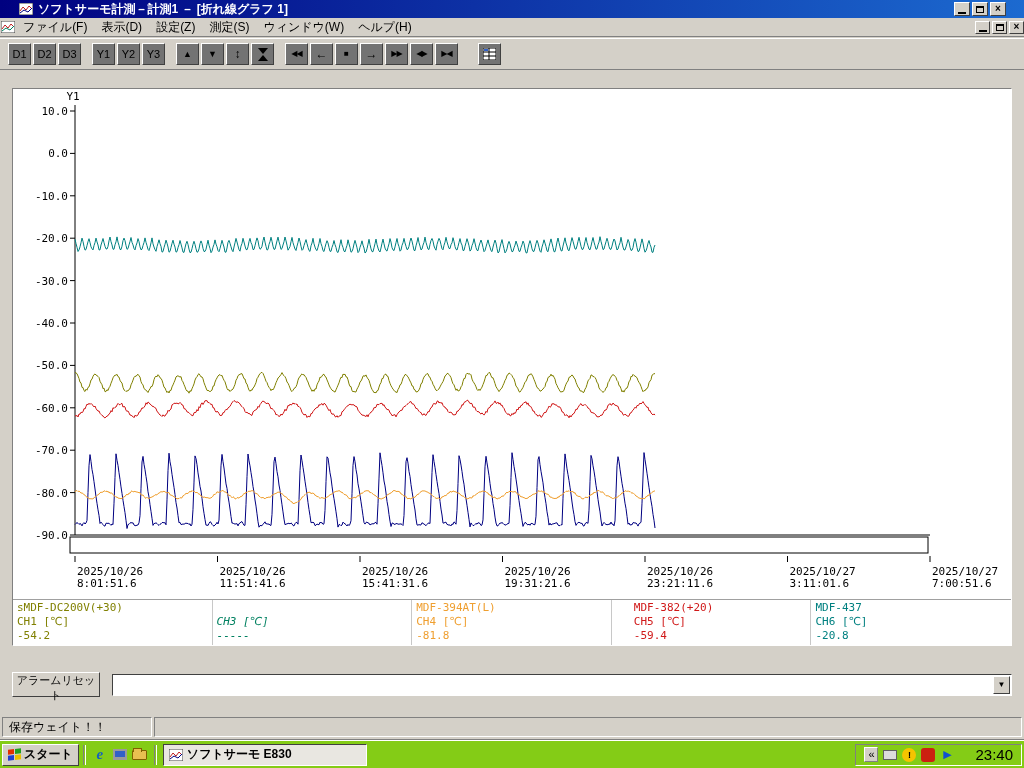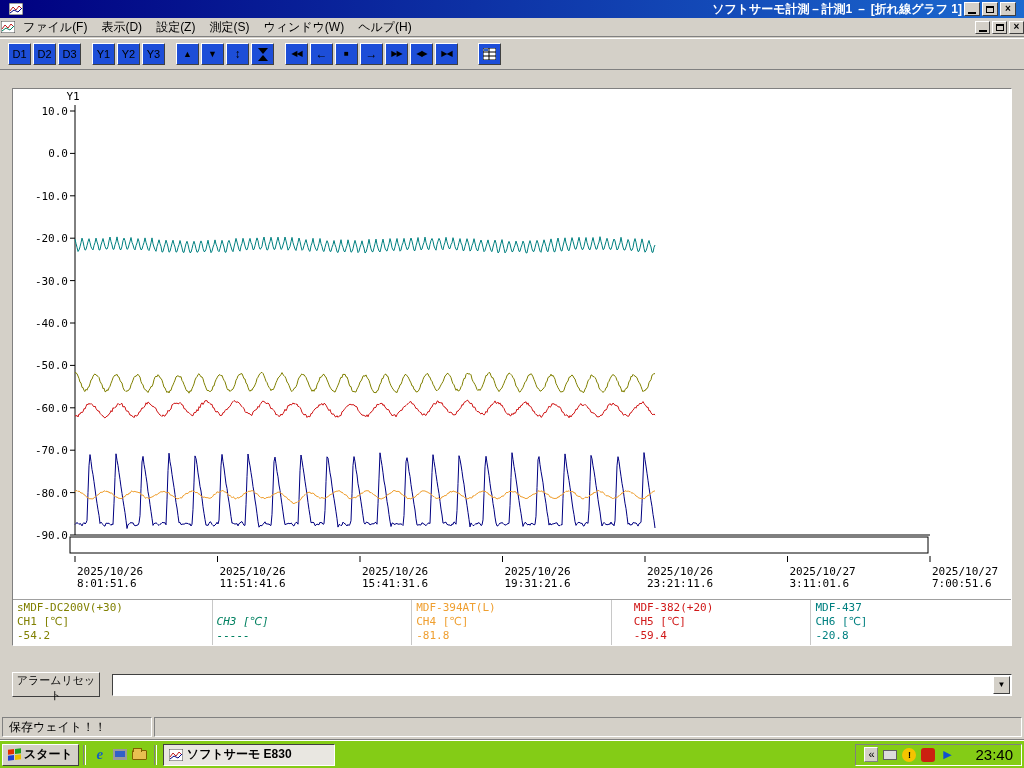--- a/index.html
+++ b/index.html
@@ -1,40 +1,40 @@
 <!DOCTYPE html>
 <html><head>
 <meta charset="utf-8">
 <style>
   *{margin:0;padding:0;box-sizing:border-box;}
   html,body{width:1024px;height:768px;overflow:hidden;}
   body{font-family:"Liberation Sans","DejaVu Sans",sans-serif;font-size:12px;background:#d4d0c8;color:#000;position:relative;}
 
   
   .titlebar{position:absolute;left:0;top:0;width:1024px;height:18px;
-    background:linear-gradient(90deg,#000080,#1c6ad0);display:flex;align-items:center;padding:0 8px;text-align:right;}
+    background:linear-gradient(90deg,#000080,#1c6ad0);display:flex;align-items:center;padding:0 18px;}
   .title-text{color:#fff;font-weight:bold;font-size:12px;margin-left:4px;flex:1;white-space:nowrap;overflow:hidden;}
   .win-btn{width:16px;height:14px;background:#d4d0c8;border:1px solid;border-color:#fff #404040 #404040 #fff;
     display:inline-flex;align-items:center;justify-content:center;margin-left:2px;flex:none;cursor:default;}
   .win-btn.sm{width:15px;height:13px;}
   .g-min{width:8px;height:2px;background:#000;margin-top:7px;}
   .g-rest{width:8px;height:7px;border:1px solid #000;border-top-width:2px;}
   .g-x{font-size:10px;font-weight:bold;line-height:10px;}
 
   
   .menubar{position:absolute;left:0;top:18px;width:1024px;height:19px;display:flex;align-items:center;
     padding:0 0;border-bottom:1px solid #808080;background:#d4d0c8;}
   .menu-item{padding:2px 7px;white-space:nowrap;}
   .menubar .spacer{flex:1;}
   .child-ico,.app-ico{width:16px;height:14px;display:inline-flex;align-items:center;justify-content:center;flex:none;}
 
   
   .toolbar{position:absolute;left:0;top:38px;width:1024px;height:32px;display:flex;align-items:center;
     padding:0 8px;border-top:1px solid #fff;border-bottom:1px solid #808080;background:#d4d0c8;}
-  .tb-btn{min-width:23px;height:22px;background:#1d4ed8;border:1px solid;border-color:#fff #404040 #404040 #fff;
+  .tb-btn{min-width:23px;height:22px;background:#737373;border:1px solid;border-color:#fff #404040 #404040 #fff;
     display:inline-flex;align-items:center;justify-content:center;margin-right:2px;font-family:inherit;
     font-size:11px;padding:0 2px;cursor:default;}
   .tb-gap{width:9px;flex:none;}
   .arrow9{font-size:9px;line-height:9px;}
   .arrow12{font-size:12px;font-weight:bold;line-height:12px;}
   .dbl{font-size:8px;letter-spacing:-1px;line-height:8px;}
   .sq{font-size:8px;line-height:8px;}
   .hg{display:inline-flex;flex-direction:column;align-items:center;}
   .hg i{display:block;width:0;height:0;border:5px solid transparent;}
   .hg .t{border-top:6px solid #000;border-bottom:0;}
@@ -81,21 +81,21 @@
   .winflag{display:inline-grid;grid-template-columns:6px 6px;grid-template-rows:5px 5px;gap:1px;transform:skewY(-6deg);}
   .winflag i{display:block;}
   .winflag .r{background:#e03000;}.winflag .g{background:#20a020;}
   .winflag .b{background:#2040d0;}.winflag .y{background:#e8c000;}
   .tb-sep{width:3px;height:20px;border-left:1px solid #808080;border-right:1px solid #fff;margin:0 4px;flex:none;}
   .ql-icon{width:20px;height:20px;display:inline-flex;align-items:center;justify-content:center;flex:none;cursor:default;}
   .ie-e{color:#1560c0;font-weight:bold;font-style:italic;font-size:15px;font-family:"Liberation Serif",serif;}
   .monitor{width:14px;height:11px;background:#3060c8;border:2px solid #9a9a9a;border-bottom-width:3px;display:block;}
   .folder{width:15px;height:10px;background:#e8c050;border:1px solid #806000;border-radius:1px;position:relative;display:block;}
   .folder::before{content:"";position:absolute;left:0;top:-3px;width:7px;height:3px;background:#e8c050;border:1px solid #806000;border-bottom:none;}
-  .task-btn{width:172px;height:22px;margin-left:2px;background:#e9e7e1;border:1px solid;
+  .task-btn{width:204px;height:22px;margin-left:2px;background:#e9e7e1;border:1px solid;
     border-color:#404040 #fff #fff #404040;display:inline-flex;align-items:center;gap:4px;padding:0 5px;
     font-weight:bold;font-size:12px;font-family:inherit;white-space:nowrap;overflow:hidden;cursor:default;}
   .tray{margin-left:auto;height:22px;border:1px solid;border-color:#808080 #fff #fff #808080;
     display:flex;align-items:center;gap:5px;padding:0 8px;}
   .tray-chevron{font-size:11px;line-height:11px;background:#d4d0c8;border:1px solid;border-color:#fff #808080 #808080 #fff;
     width:14px;height:15px;display:inline-flex;align-items:center;justify-content:center;}
   .tray-ico{width:14px;height:14px;display:inline-flex;align-items:center;justify-content:center;flex:none;font-size:9px;}
   .tray-ico.kb{background:#dcdcdc;border:1px solid #606060;height:10px;}
   .tray-ico.warn{background:#f5c400;border-radius:50%;color:#000;font-weight:bold;}
   .tray-ico.red{background:#cc2010;border-radius:3px;}

